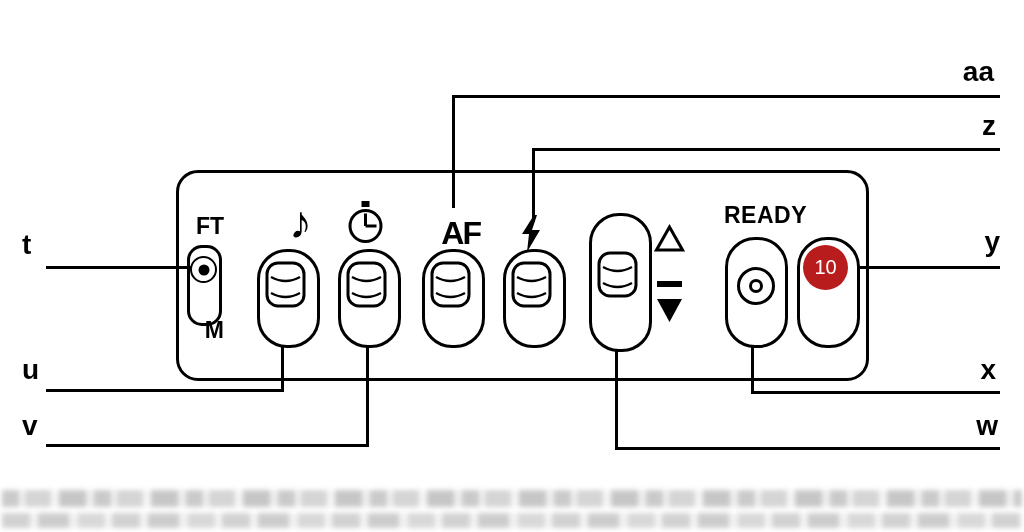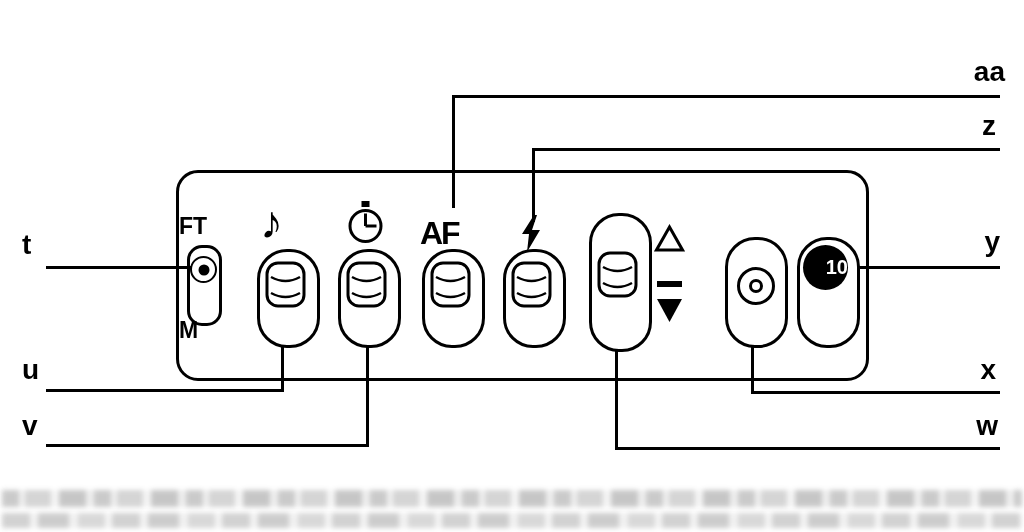--- a/index.html
+++ b/index.html
@@ -10,31 +10,31 @@
   .callout{position:absolute;z-index:5;font-weight:bold;font-size:28px;line-height:1;color:#000}
   .panel{position:absolute;left:176px;top:170px;width:687px;height:205px;
          border:3px solid #000;border-radius:22px;background:#fff;z-index:1}
   .oval{position:absolute;z-index:3;width:57px;height:93px;border:3px solid #000;
         border-radius:30px;background:#fff}
   .pill-sm{position:absolute;z-index:3;width:29px;height:75px;border:3px solid #000;
         border-radius:15px;background:#fff}
   .pill-lg{position:absolute;z-index:3;width:57px;height:133px;border:3px solid #000;
         border-radius:30px;background:#fff}
   .roller{position:absolute;z-index:4;width:41px;height:47px}
-  .ctext{position:absolute;z-index:3;text-align:left;font-weight:bold;line-height:1;color:#000}
+  .ctext{position:absolute;z-index:3;text-align:right;font-weight:bold;line-height:1;color:#000}
   .dotring{position:absolute;z-index:5;width:23px;height:23px;border:2.5px solid #000;
         border-radius:50%;background:#fff}
   .dotring::after{content:"";position:absolute;left:50%;top:50%;transform:translate(-50%,-50%);
         width:11px;height:11px;background:#000;border-radius:50%}
   .lamp{position:absolute;z-index:4;width:32px;height:32px;border:3px solid #000;
         border-radius:50%;background:#fff}
   .lamp::after{content:"";position:absolute;left:50%;top:50%;transform:translate(-50%,-50%);
         width:8px;height:8px;border:3px solid #000;border-radius:50%;background:#fff}
-  .disc{position:absolute;z-index:4;width:45px;height:45px;background:#000000;border-radius:50%;
-        color:#fff;font-weight:bold;font-size:20px;line-height:45px;text-align:right}
+  .disc{position:absolute;z-index:4;width:45px;height:45px;background:#b91c1c;border-radius:50%;
+        color:#fff;font-weight:normal;font-size:20px;line-height:45px;text-align:center}
   .bar{position:absolute;z-index:3;background:#000}
   .icon{position:absolute;z-index:3}
   .noise{position:absolute;left:0;top:488px;width:1024px;height:44px;z-index:0;
          filter:blur(2.5px);opacity:.75}
   .noise .r1{position:absolute;left:2px;top:2px;right:2px;height:17px;
     background:repeating-linear-gradient(90deg,#b9b9b9 0 17px,#ececec 17px 23px,#c7c7c7 23px 49px,#f3f3f3 49px 57px,#b4b4b4 57px 84px,#e9e9e9 84px 92px)}
   .noise .r2{position:absolute;left:2px;top:25px;right:2px;height:15px;
     background:repeating-linear-gradient(90deg,#c3c3c3 0 28px,#efefef 28px 36px,#bcbcbc 36px 67px,#ededed 67px 76px,#cccccc 76px 103px,#f1f1f1 103px 110px)}
 </style>
 </head>
@@ -58,21 +58,21 @@
   <div class="line" style="left:532px;top:148px;width:3px;height:74px"></div>
   <div class="line" style="left:846px;top:266px;width:154px;height:3px"></div>
   <div class="line" style="left:751px;top:340px;width:3px;height:54px"></div>
   <div class="line" style="left:751px;top:391px;width:249px;height:3px"></div>
   <div class="line" style="left:615px;top:344px;width:3px;height:106px"></div>
   <div class="line" style="left:615px;top:447px;width:385px;height:3px"></div>
 
   <div class="callout" style="left:22px;top:231px">t</div>
   <div class="callout" style="left:22px;top:356px">u</div>
   <div class="callout" style="left:22px;top:412px">v</div>
-  <div class="callout" style="right:19px;top:58px">aa</div>
+  <div class="callout" style="right:30px;top:58px">aa</div>
   <div class="callout" style="right:28px;top:112px">z</div>
   <div class="callout" style="right:24px;top:228px">y</div>
   <div class="callout" style="right:28px;top:356px">x</div>
   <div class="callout" style="right:26px;top:412px">w</div>
 
   <div class="panel"></div>
 
   <div class="ctext" style="left:179px;top:215px;width:45px;font-size:23px">FT</div>
   <div class="pill-sm" style="left:187px;top:245px"></div>
   <div class="dotring" style="left:190px;top:256px"></div>
@@ -124,19 +124,20 @@
     <path d="M6 32 Q20.5 40 35 32" fill="none" stroke="#000" stroke-width="2.5"></path>
   </svg>
   <svg class="icon" style="left:654px;top:224px;width:31px;height:29px" viewBox="0 0 31 29">
     <polygon points="15.5,3 28.5,26 2.5,26" fill="#fff" stroke="#000" stroke-width="3"></polygon>
   </svg>
   <div class="bar" style="left:657px;top:281px;width:25px;height:6px"></div>
   <svg class="icon" style="left:654px;top:296px;width:31px;height:29px" viewBox="0 0 31 29">
     <polygon points="3,3 28,3 15.5,26" fill="#000"></polygon>
   </svg>
 
+  <div class="ctext" style="left:700px;top:204px;width:107px;font-size:23px;letter-spacing:0.5px">READY</div>
   <div class="oval" style="left:725px;top:237px;height:105px"></div>
   <div class="lamp" style="left:737px;top:267px"></div>
 
   <div class="oval" style="left:797px;top:237px;height:105px"></div>
   <div class="disc" style="left:803px;top:245px">10</div>
 
 </div>
 
 </body></html>

